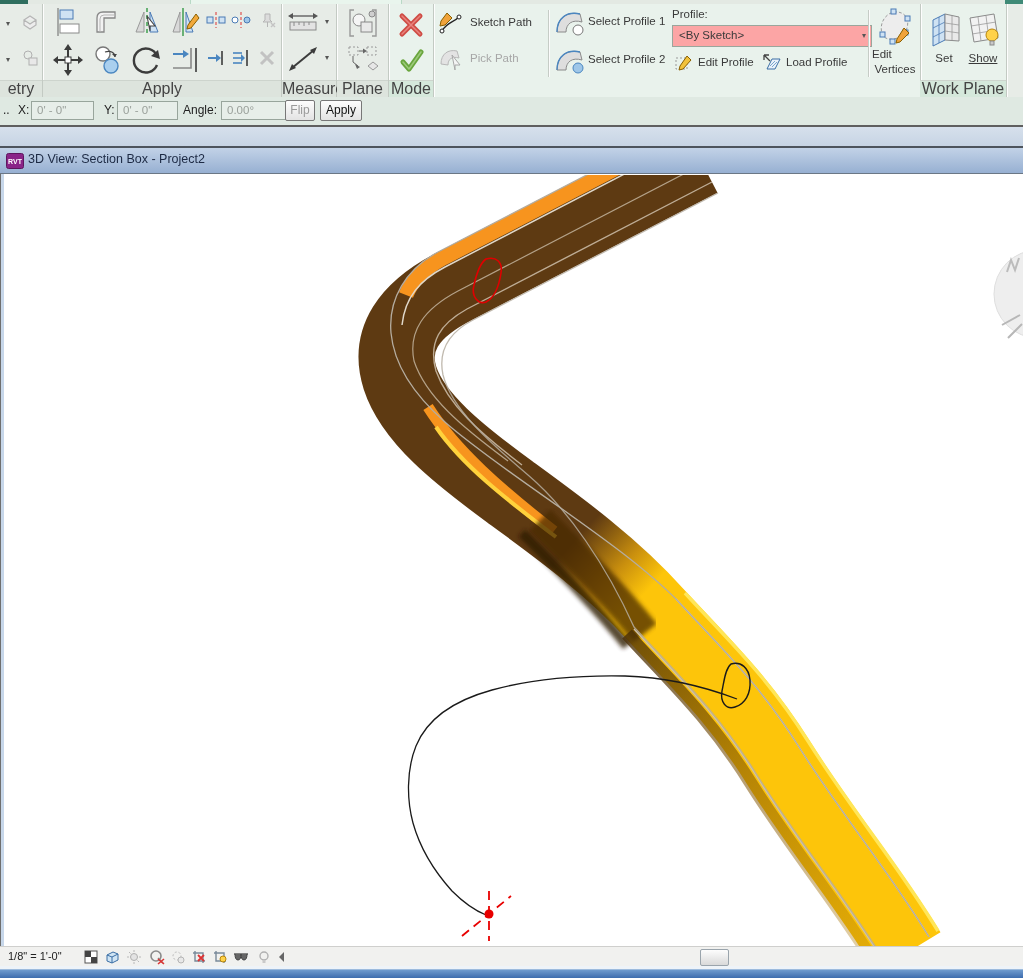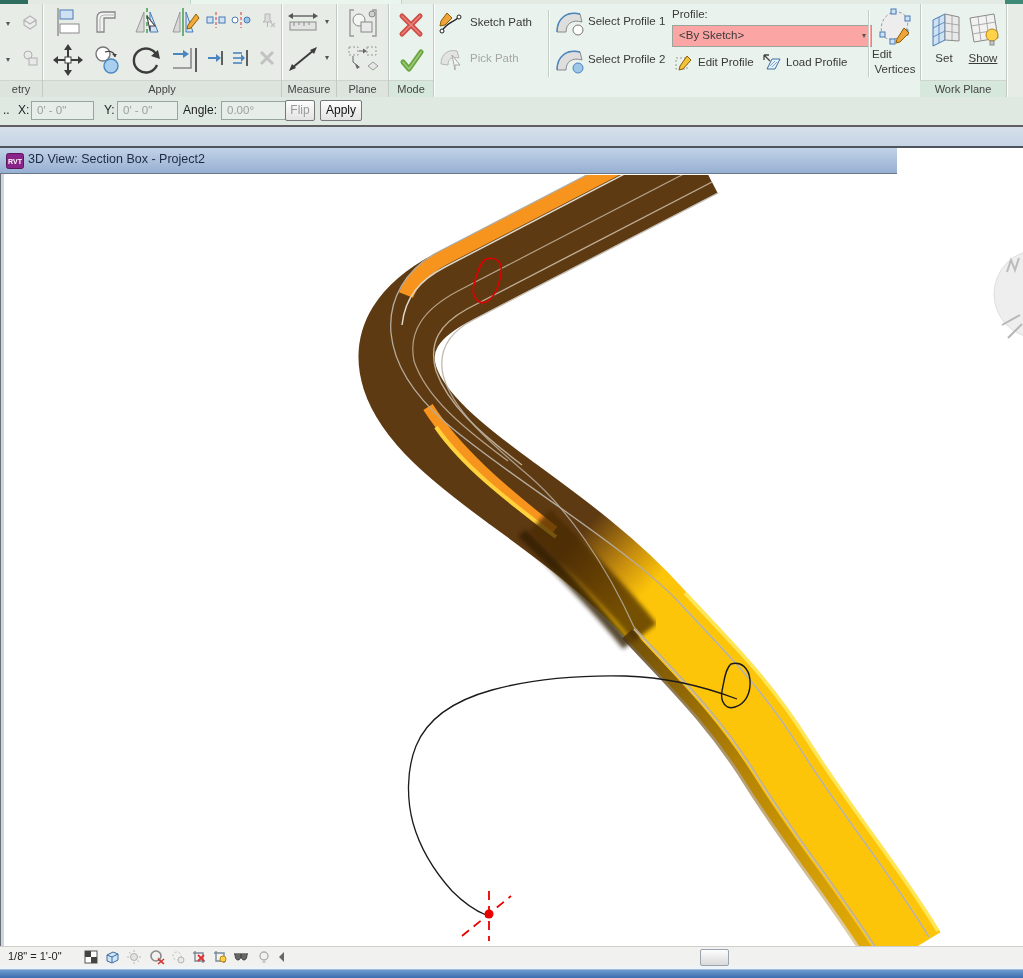--- a/index.html
+++ b/index.html
@@ -6,37 +6,37 @@
   .stage{position:relative;width:1023px;height:978px;overflow:hidden;
          font-family:"Liberation Sans",sans-serif;background:#fff;}
   .abs{position:absolute;}
   
   .topstrip{left:0;top:0;width:1023px;height:4px;background:#e3e9e3;}
   .ts-seg{position:absolute;top:0;height:4px;}
   .ribbon{left:0;top:4px;width:1023px;height:93px;background:#e7ece7;}
   .ctx-bg{position:absolute;left:389px;top:0;width:617px;height:93px;background:#e9f2ec;}
   .panel{position:absolute;top:0;height:93px;border-right:1px solid #c3cac3;box-shadow:1px 0 0 #fdfdfd;}
   .plabel{position:absolute;left:0;right:0;bottom:0;height:16px;line-height:16px;text-align:center;
-          font-size:11px;color:#444;background:#dde4dd;border-top:1px solid #cdd4cd;}
+          font-size:16px;color:#444;background:#dde4dd;border-top:1px solid #cdd4cd;}
   .plabel.ctx{background:#d5e8db;}
   .btxt{font-size:11.5px;color:#3a3a3a;white-space:nowrap;}
   .btxt.dis{color:#a7a7a7;}
   .ic{display:block;}
   .caret{font-size:8px;color:#555;line-height:8px;}
   .vsep{position:absolute;top:6px;bottom:20px;width:1px;background:#c6ccc6;box-shadow:1px 0 0 #fbfbfb;}
   
   .optbar{left:0;top:97px;width:1023px;height:28px;background:#dfe9e2;border-bottom:2px solid #5f5f5f;}
   .optlbl{font-size:12px;color:#222;line-height:21px;}
   .optbox{position:absolute;height:17px;background:#e7eee9;border:1px solid #98a59c;
           font-size:11.5px;color:#9aa09b;line-height:17px;padding-left:5px;}
   .optbtn{position:absolute;height:19px;border:1px solid #777;background:linear-gradient(#fdfdfd,#e3e3e3);
           font-size:12px;text-align:center;line-height:19px;border-radius:2px;}
   
   .gapstrip{left:0;top:127px;width:1023px;height:19px;background:linear-gradient(#d6e0ec,#c7d4e4);border-bottom:2px solid #4d545d;}
-  .vtitle{left:0;top:148px;width:897px;height:25px;background:linear-gradient(#c2d2e7,#97b0d2);
+  .vtitle{left:0;top:148px;width:1023px;height:25px;background:linear-gradient(#c2d2e7,#97b0d2);
           border-bottom:1px solid #6b7785;text-align:right;}
   .vtitle-text{position:absolute;left:28px;top:4px;font-size:12.5px;color:#1d2a44;}
   
   .canvas{left:0;top:174px;width:1023px;height:772px;background:#fff;}
   .cb-dark{position:absolute;left:0;top:0;bottom:0;width:1px;background:#6e6e6e;}
   .cb-blue{position:absolute;left:1px;top:0;bottom:0;width:3px;background:#c7d7ea;}
   
   .vcb{left:0;top:946px;width:1023px;height:20px;background:#f1f1ef;border-top:1px solid #cfcfcd;}
   .scaletxt{position:absolute;left:8px;top:3px;font-size:11px;color:#222;}
   .vcicon{position:absolute;top:2px;width:16px;height:16px;}

